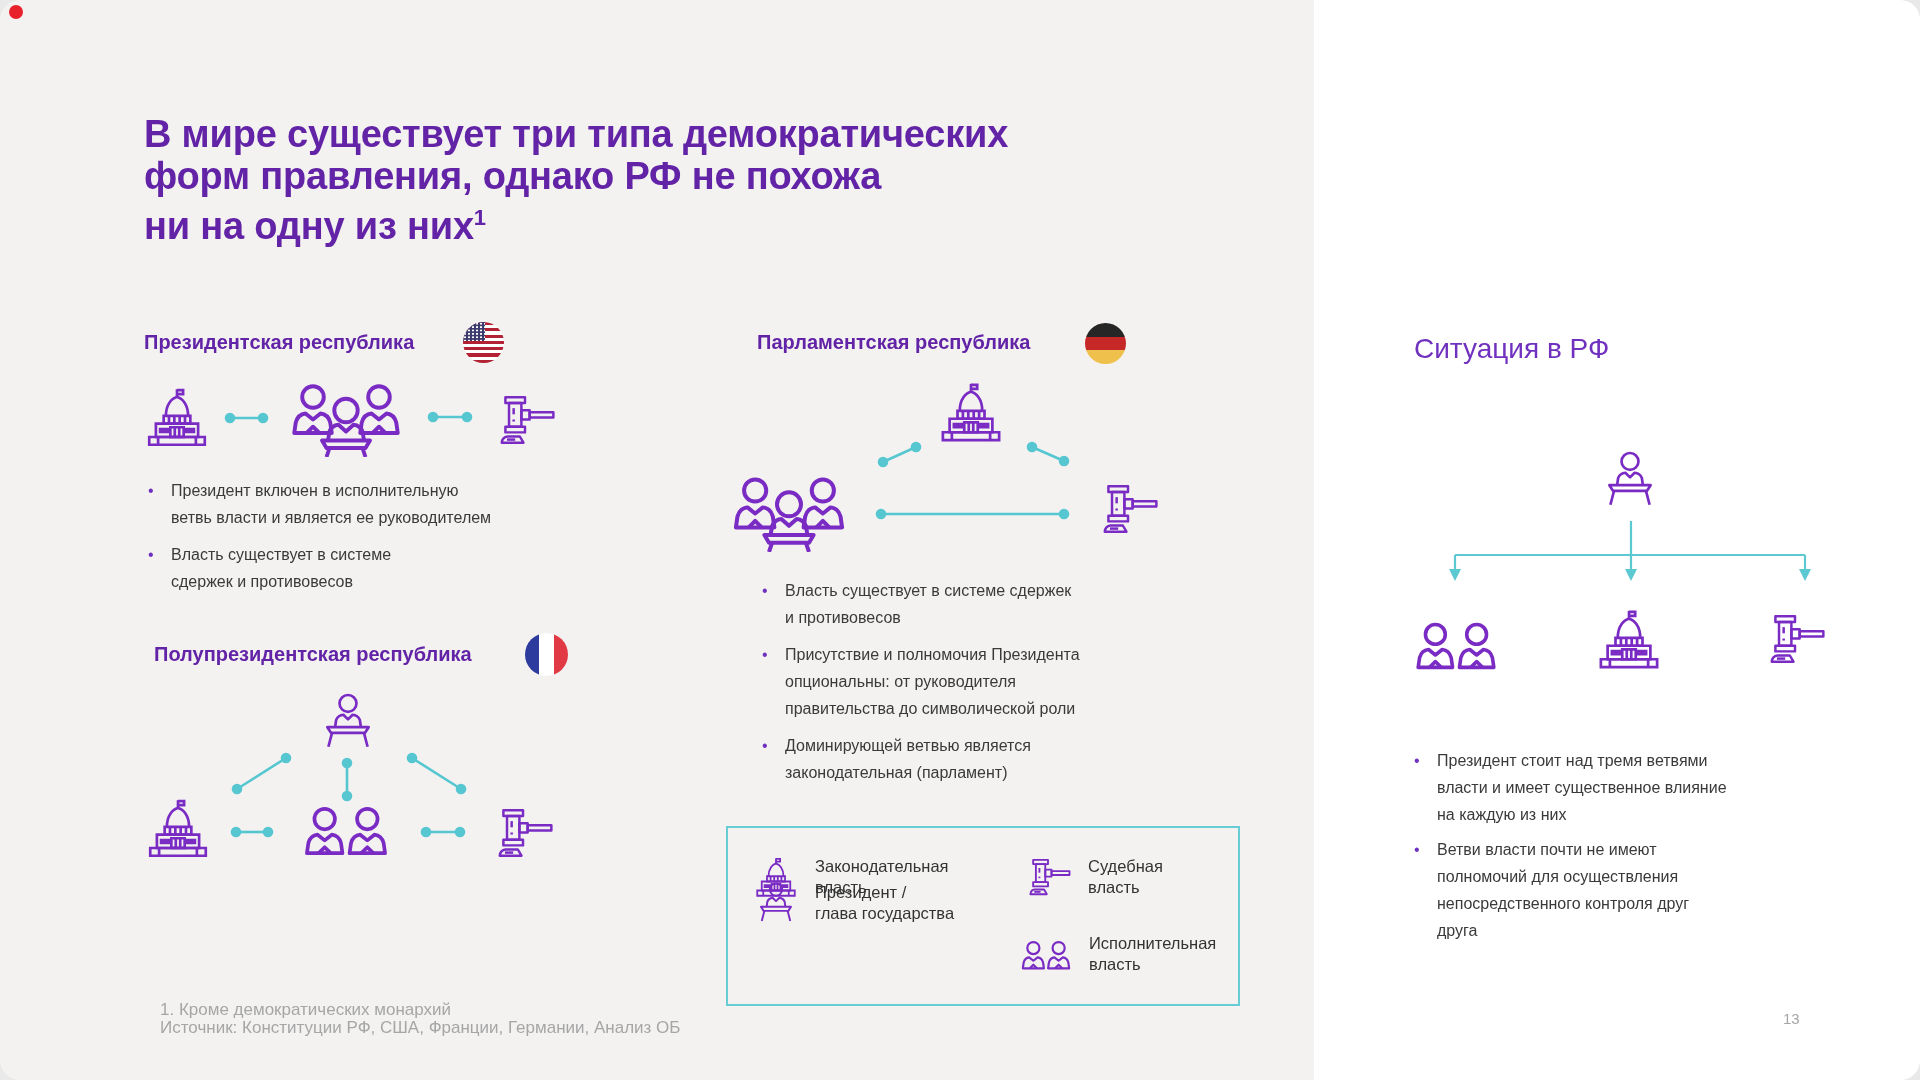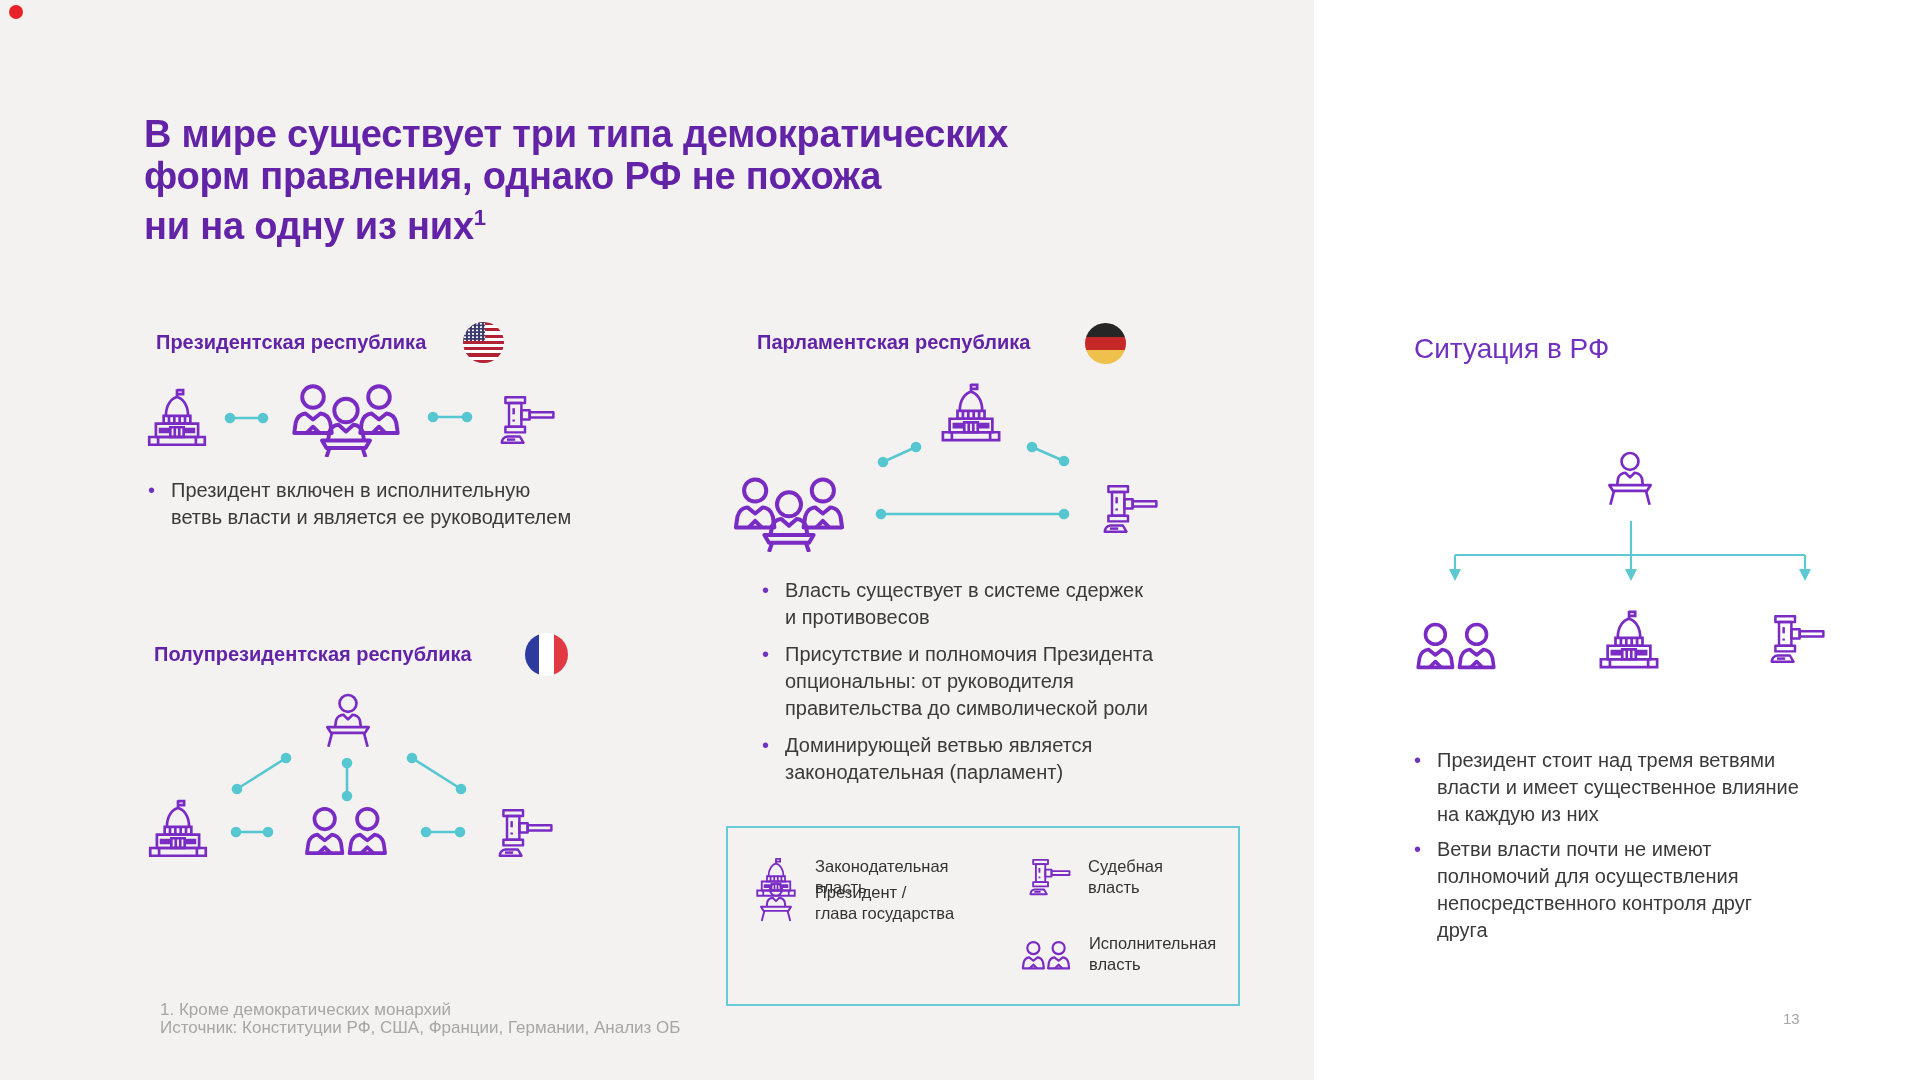--- a/index.html
+++ b/index.html
@@ -1,37 +1,37 @@
 <!DOCTYPE html>
 <html><head>
 <meta charset="utf-8">
 <style>
   html,body{margin:0;padding:0;}
   body{width:1920px;height:1080px;background:#e9e9e9;font-family:"Liberation Sans","DejaVu Sans",sans-serif;}
-  .slide{position:relative;width:1920px;height:1080px;background:#F3F2F1;overflow:hidden;}
+  .slide{position:relative;width:1920px;height:1080px;background:#F3F2F1;overflow:hidden;border-radius:20px;}
   .white-panel{position:absolute;left:1314px;top:0;width:606px;height:1080px;background:#FFFFFF;}
   .red-dot{position:absolute;left:9px;top:5px;width:14px;height:14px;border-radius:50%;background:#E8212B;}
 
   .title{position:absolute;left:144px;top:113px;margin:0;font-size:38px;line-height:42px;font-weight:bold;color:#6223A6;white-space:pre-line;letter-spacing:-0.2px;}
   .title sup{font-size:58%;}
 
   .sec-head{position:absolute;font-size:20px;line-height:24px;font-weight:bold;color:#6223A6;white-space:nowrap;}
   .rf-head{position:absolute;left:1414px;top:333px;font-size:28px;line-height:31px;font-weight:normal;color:#7131BF;white-space:nowrap;}
 
   .flag{position:absolute;width:41px;height:41px;border-radius:50%;overflow:hidden;}
   .flag-us{background:repeating-linear-gradient(#B22234 0 3.2px,#ffffff 3.2px 6.3px);}
   .flag-us .canton{position:absolute;left:0;top:0;width:54%;height:46%;background-color:#3C3B6E;background-image:radial-gradient(#ffffff 0.8px,transparent 0.95px);background-size:4px 3.4px;}
   .flag-de{background:linear-gradient(#262626 0 33.4%,#C62828 33.4% 66.7%,#EFC14C 66.7%);}
   .flag-fr{width:43px;height:43px;background:linear-gradient(90deg,#2D3A9E 0 33.4%,#ffffff 33.4% 66.7%,#E23A45 66.7%);}
 
   .ic{position:absolute;color:#7A2BC4;}
   .overlay{position:absolute;left:0;top:0;pointer-events:none;}
 
   .bullets{position:absolute;margin:0;padding:0;list-style:none;}
-  .bullets li{position:relative;padding-left:23px;margin:0 0 10px 0;font-size:20px;line-height:27px;color:#3A3A3A;white-space:pre-line;}
+  .bullets li{position:relative;padding-left:23px;margin:0 0 10px 0;font-size:16px;line-height:27px;color:#3A3A3A;white-space:pre-line;}
   .bullets.rf li{margin-bottom:8px;}
   .bullets li::before{content:"\2022";position:absolute;left:0;top:0;color:#7030C0;}
 
   .legend-box{position:absolute;left:726px;top:826px;width:514px;height:180px;border:2px solid #67CCD5;box-sizing:border-box;}
   .legend-item{position:absolute;display:flex;align-items:center;}
   .legend-item .ic{position:static;flex:none;}
   .legend-label{margin-left:15px;font-size:16.5px;line-height:21px;color:#333333;white-space:pre-line;}
 
   .footnote{position:absolute;left:160px;top:1001px;font-size:17px;line-height:17.5px;color:#A6A6A6;}
   .page-num{position:absolute;left:1783px;top:1010px;font-size:15px;color:#A6A6A6;}
@@ -106,38 +106,40 @@
 
 <div class="slide">
 
   <div class="white-panel"></div>
   <div class="red-dot"></div>
 
   <h1 class="title"><span>В мире существует три типа демократических
 форм правления, однако РФ не похожа
 ни на одну из них</span><sup>1</sup></h1>
 
-  <div class="sec-head" style="left:156px;top:330px">Президентская республика</div>
+  <div class="sec-head" style="left:144px;top:330px">Президентская республика</div>
   <div class="flag flag-us" style="left:463px;top:322px">
       <div class="canton"></div>
     </div>
 
   <svg class="ic" style="left:140px;top:387px;width:74px;height:60px">
       <use href="#capitol-icon"></use>
     </svg>
   <svg class="ic" style="left:290px;top:379px;width:112px;height:78px">
       <use href="#executive-three-podium-icon"></use>
     </svg>
   <svg class="ic" style="left:492px;top:395px;width:66px;height:50px">
       <use href="#gavel-icon"></use>
     </svg>
 
   <ul class="bullets" style="left:148px;top:477px;width:470px">
     <li>Президент включен в исполнительную
 ветвь власти и является ее руководителем</li>
+    <li>Власть существует в системе
+сдержек и противовесов</li>
   </ul>
 
   <div class="sec-head" style="left:154px;top:642px">Полупрезидентская республика</div>
   <div class="flag flag-fr" style="left:525px;top:633px"></div>
 
   <svg class="ic" style="left:315px;top:692px;width:66px;height:60px">
       <use href="#president-podium-icon"></use>
     </svg>
   <svg class="ic" style="left:141px;top:798px;width:74px;height:60px">
       <use href="#capitol-icon"></use>

